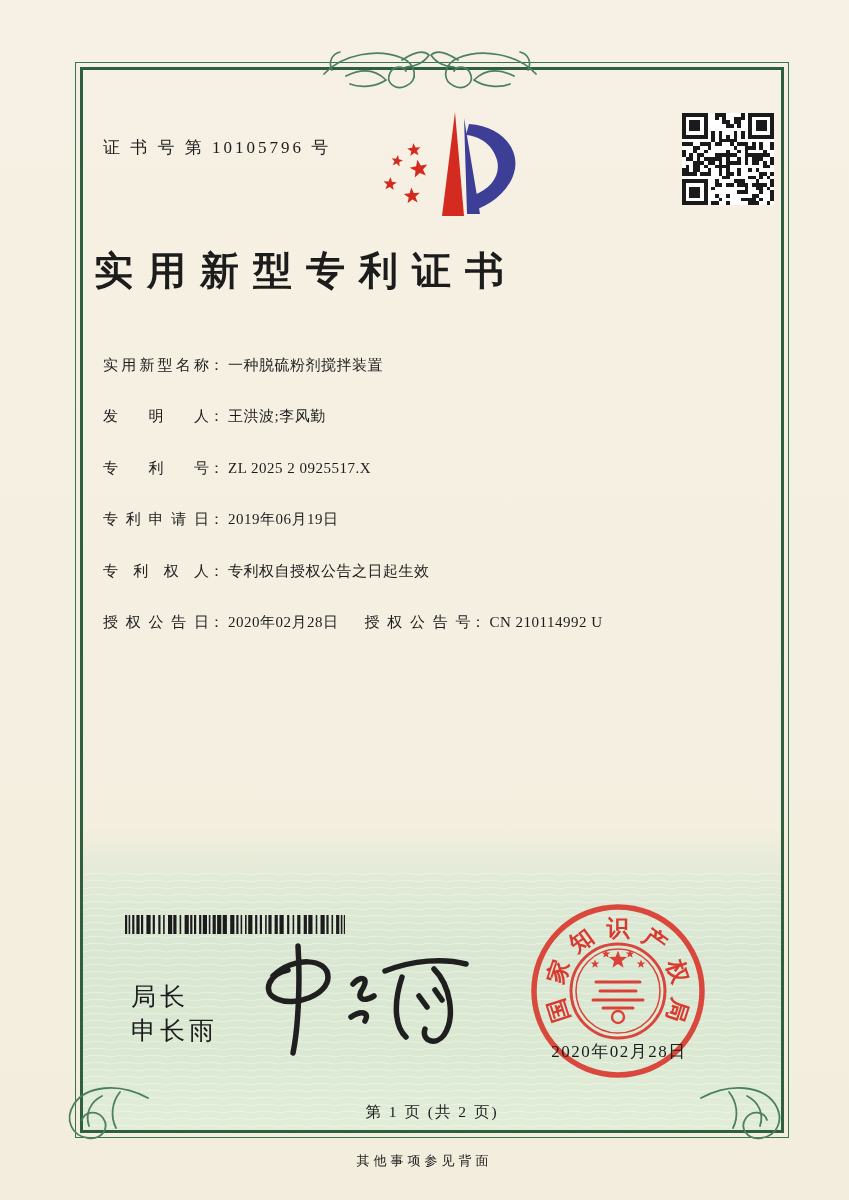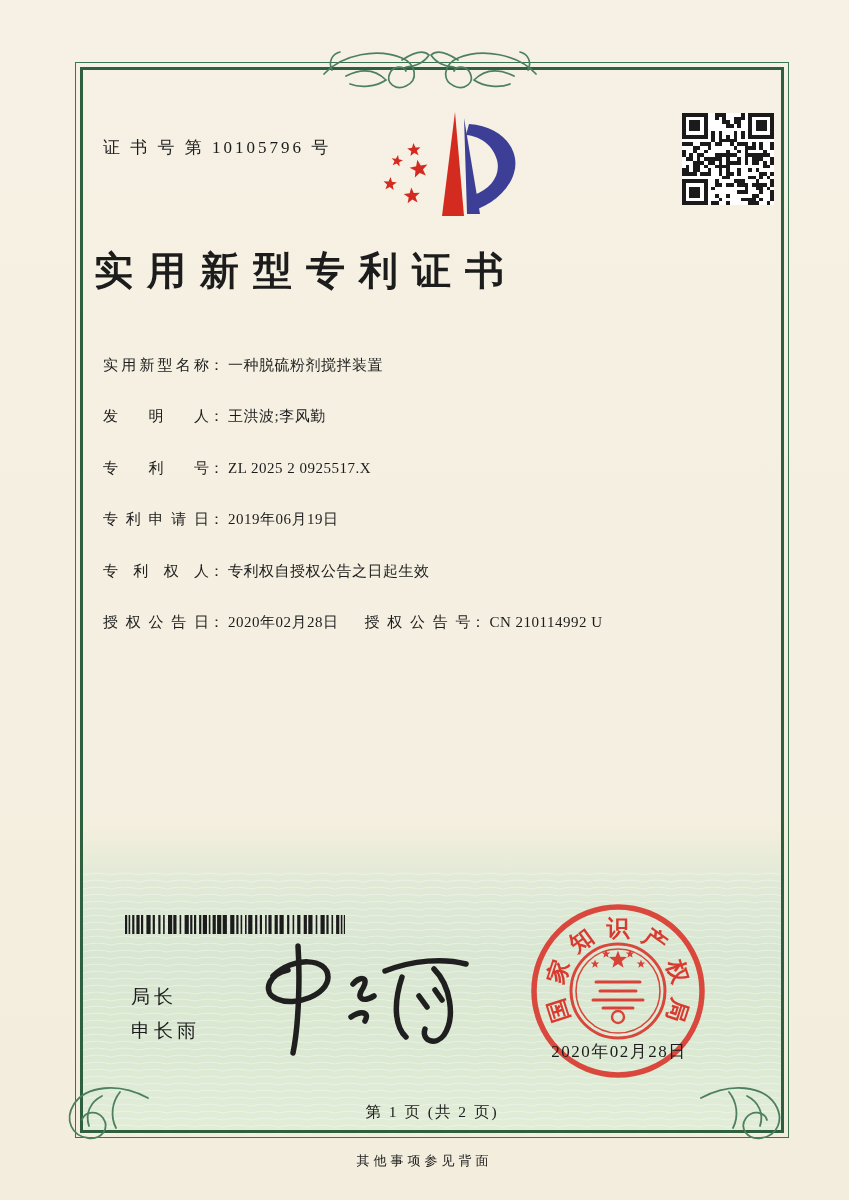--- a/index.html
+++ b/index.html
@@ -23,21 +23,21 @@
   .fields{position:absolute;left:103px;top:356px;width:660px;z-index:3;}
   .frow{height:51.4px;font-size:15px;white-space:nowrap;}
   .flabel{display:inline-block;width:106px;text-align:justify;text-align-last:justify;vertical-align:top;}
   .fcolon{margin-right:4px;}
   .fvalue{letter-spacing:.5px;}
   .pair2{margin-left:26px;}
   .paras{position:absolute;left:102px;top:700px;width:648px;font-size:17.5px;
          line-height:29.5px;text-align:justify;z-index:3;}
   .paras p{margin:0;text-indent:2.2em;}
   .barcode{position:absolute;left:125px;top:915px;z-index:3;}
-  .signer{position:absolute;left:131px;top:980px;font-size:19px;letter-spacing:4px;line-height:34px;z-index:3;}
+  .signer{position:absolute;left:131px;top:980px;font-size:25px;letter-spacing:4px;line-height:34px;z-index:3;}
   .signature{position:absolute;left:235px;top:932px;z-index:3;}
   .seal{position:absolute;left:527px;top:900px;z-index:3;}
   .sealdate{position:absolute;left:482px;top:1040px;width:274px;text-align:center;
             font-size:17px;letter-spacing:1.5px;z-index:4;}
   .pageinfo{position:absolute;left:80px;right:65px;top:1102px;text-align:center;
             font-size:15.5px;letter-spacing:2px;z-index:3;}
   .backnote{position:absolute;left:0;right:0;top:1152px;text-align:center;
             font-size:13px;letter-spacing:4px;z-index:3;}
   .ornament-top{position:absolute;left:318px;top:40px;z-index:3;}
   .orn-bl{position:absolute;left:58px;top:1076px;z-index:3;}

